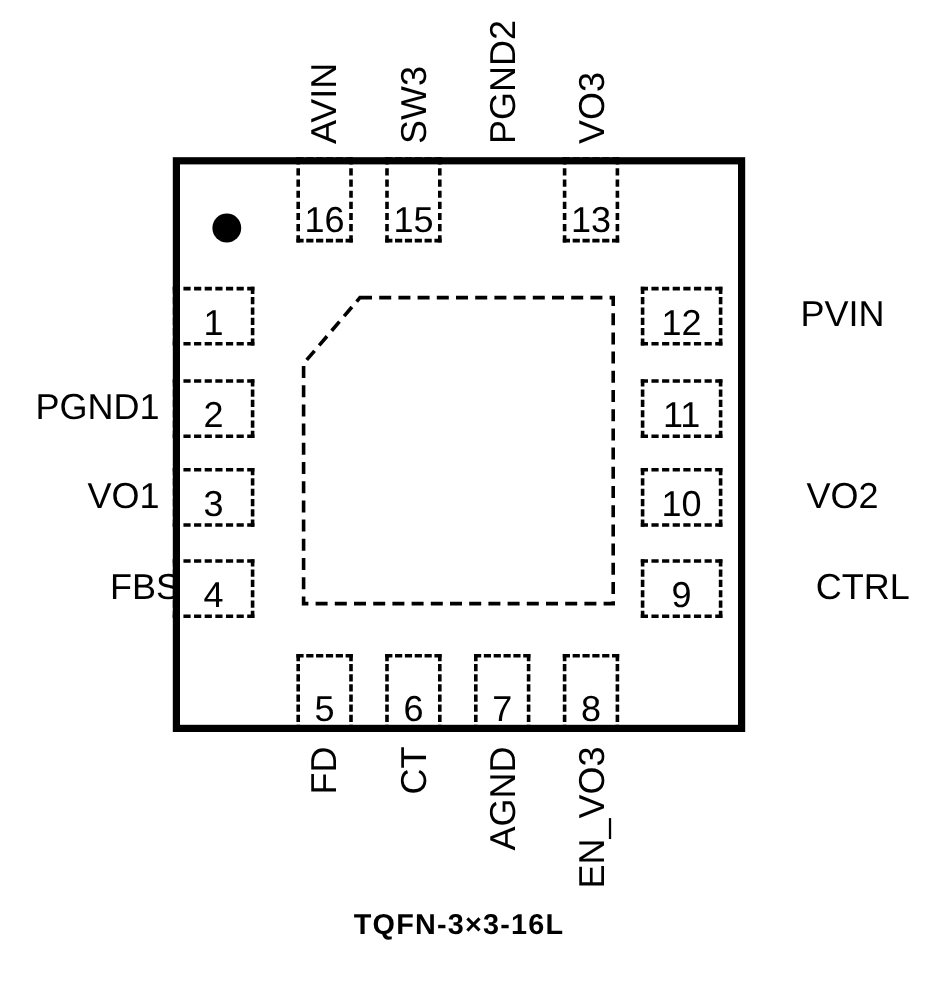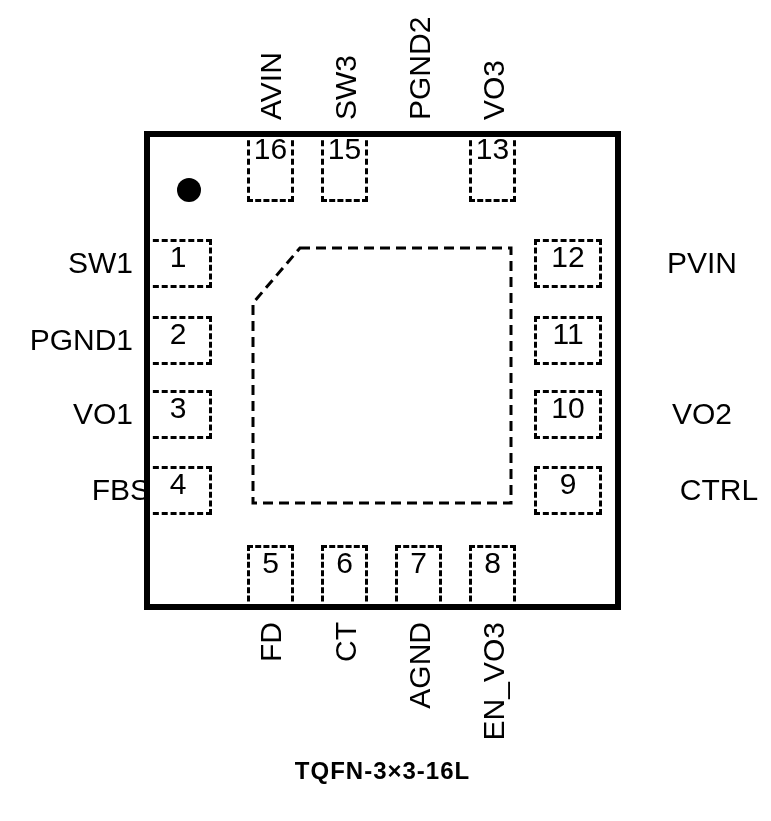--- a/index.html
+++ b/index.html
@@ -30,21 +30,21 @@
   .pad-svg {
     position: absolute;
     left: 0; top: 0;
     width: 771px; height: 821px;
   }
   .pin-box {
     position: absolute;
     border: 3px dashed #000000;
     box-sizing: border-box;
     display: flex;
-    align-items: flex-start;
+    align-items: flex-end;
     justify-content: center;
     font-size: 30px;
     line-height: 30px;
     background: transparent;
   }
   .pin-box.top    { top: 131px;  width: 47px; height: 71px; }
   .pin-box.bottom { top: 545px;  width: 47px; height: 65px; }
   .pin-box.left   { left: 144px; width: 68px; height: 49px; }
   .pin-box.right  { left: 534px; width: 68px; height: 49px; }
   .c0 { left: 247px; } .c1 { left: 321px; } .c2 { left: 395px; } .c3 { left: 469px; }
@@ -135,21 +135,20 @@
   <div class="pin-box bottom c1">
       <span>6</span>
     </div>
   <div class="pin-box bottom c2">
       <span>7</span>
     </div>
   <div class="pin-box bottom c3">
       <span>8</span>
     </div>
 
-  <div class="h-label side-left lr0">SW1</div>
   <div class="h-label side-left lr1">PGND1</div>
   <div class="h-label side-left lr2">VO1</div>
   <div class="h-label side-left lr3">FBS</div>
 
   <div class="h-label side-right lr0">PVIN</div>
   <div class="h-label side-right lr2">VO2</div>
   <div class="h-label side-right lr3">CTRL</div>
 
   <div class="v-label edge-top vc0">AVIN</div>
   <div class="v-label edge-top vc1">SW3</div>

